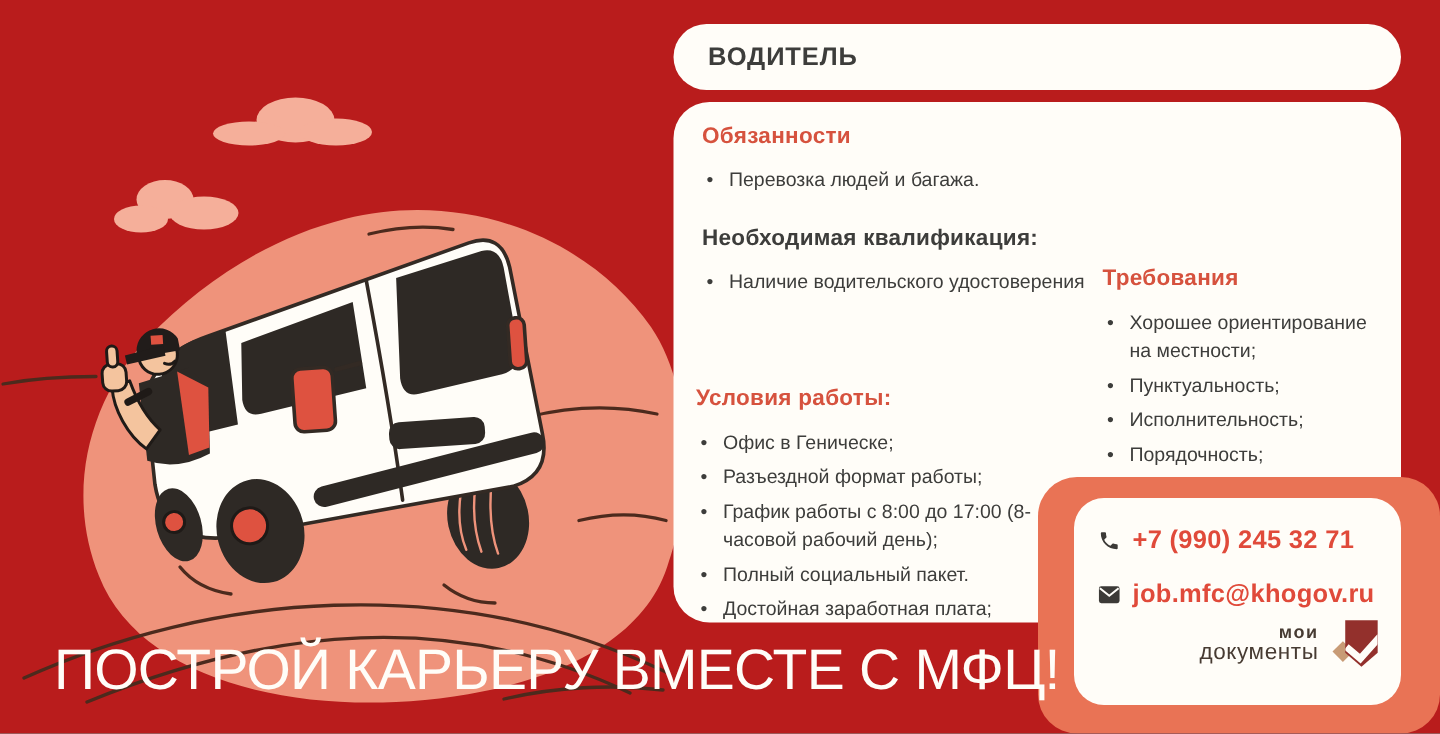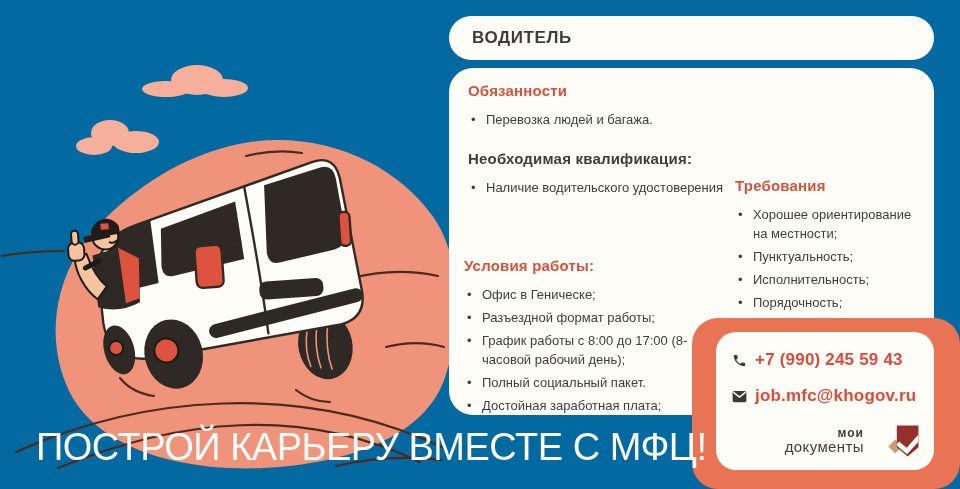--- a/index.html
+++ b/index.html
@@ -1,18 +1,18 @@
 <!DOCTYPE html>
 <html><head>
 <meta charset="utf-8">
 <style>
   html,body{margin:0;padding:0;background:#888;}
   .poster{
     position:relative;width:960px;height:489px;overflow:hidden;
-    background:#0369a1;
+    background:#b91c1c;
     font-family:"Liberation Sans", sans-serif;
   }
   .poster *{box-sizing:border-box;}
   .illo{position:absolute;left:0;top:0;z-index:1;}
   .card{position:absolute;background:#FFFDF8;z-index:2;}
   .title-card{left:449px;top:16px;width:485px;height:44px;border-radius:22px;
     display:flex;align-items:center;padding-left:23px;}
   .title-card .jt{font-size:17px;font-weight:bold;color:#3D3D3B;letter-spacing:.6px;}
   .main-card{left:449px;top:68px;width:485px;height:347px;border-radius:24px;}
   .notch{position:absolute;left:692px;top:318px;width:268px;height:171px;
@@ -29,21 +29,21 @@
   .blist li{position:relative;padding-left:18px;line-height:19px;margin-bottom:4px;}
   .blist li::before{content:"•";position:absolute;left:3px;top:0;color:#3D3D3B;}
   .c-duties{left:19px;top:14px;width:280px;}
   .c-qual{left:19px;top:82px;width:280px;}
   .c-cond{left:15px;top:189px;width:250px;}
   .c-req{left:286px;top:66px;width:190px;margin-top:43px;}
   .contact-row{display:flex;align-items:center;gap:8px;margin-top:4px;}
   .contact-row + .contact-row{margin-top:16px;}
   .contact-row .txt{font-size:17px;font-weight:bold;color:#E04A3A;letter-spacing:.2px;}
   .contact-row svg{flex:0 0 auto;}
-  .logo{position:absolute;right:14px;bottom:12px;display:flex;align-items:center;gap:22px;}
+  .logo{position:absolute;right:14px;bottom:24px;display:flex;align-items:center;gap:7px;}
   .logo-text{text-align:right;color:#473B32;line-height:1.02;}
   .logo-text .l1{font-size:12px;font-weight:bold;letter-spacing:1px;display:block;}
   .logo-text .l2{font-size:15px;display:block;letter-spacing:.4px;}
 </style>
 </head>
 <body>
 
 <div class="poster">
 
   <svg class="illo" width="960" height="489" viewBox="0 0 960 489">
@@ -150,21 +150,21 @@
 
   </div>
 
   <div class="notch"></div>
 
   <div class="card contact-card">
     <div class="contact-row">
       <svg width="15" height="15" viewBox="0 0 24 24">
         <path fill="#3C3A37" d="M6.6 10.8c1.4 2.8 3.8 5.2 6.6 6.6l2.2-2.2c.3-.3.7-.4 1-.2 1.1.4 2.3.6 3.6.6.6 0 1 .4 1 1V20c0 .6-.4 1-1 1C10.6 21 3 13.4 3 4c0-.6.4-1 1-1h3.5c.6 0 1 .4 1 1 0 1.2.2 2.4.6 3.6.1.3 0 .7-.2 1l-2.3 2.2z"></path>
       </svg>
-      <span class="txt">+7 (990) 245 59 43</span>
+      <span class="txt">+7 (990) 245 32 71</span>
     </div>
     <div class="contact-row">
       <svg width="15" height="13" viewBox="0 0 24 20">
         <rect x="1" y="1" width="22" height="18" rx="2.5" fill="#3C3A37"></rect>
         <path d="M2 3 L12 11 L22 3" fill="none" stroke="#FFFDF8" stroke-width="2.2"></path>
       </svg>
       <span class="txt">job.mfc@khogov.ru</span>
     </div>
     <div class="logo">
       <span class="logo-text">

